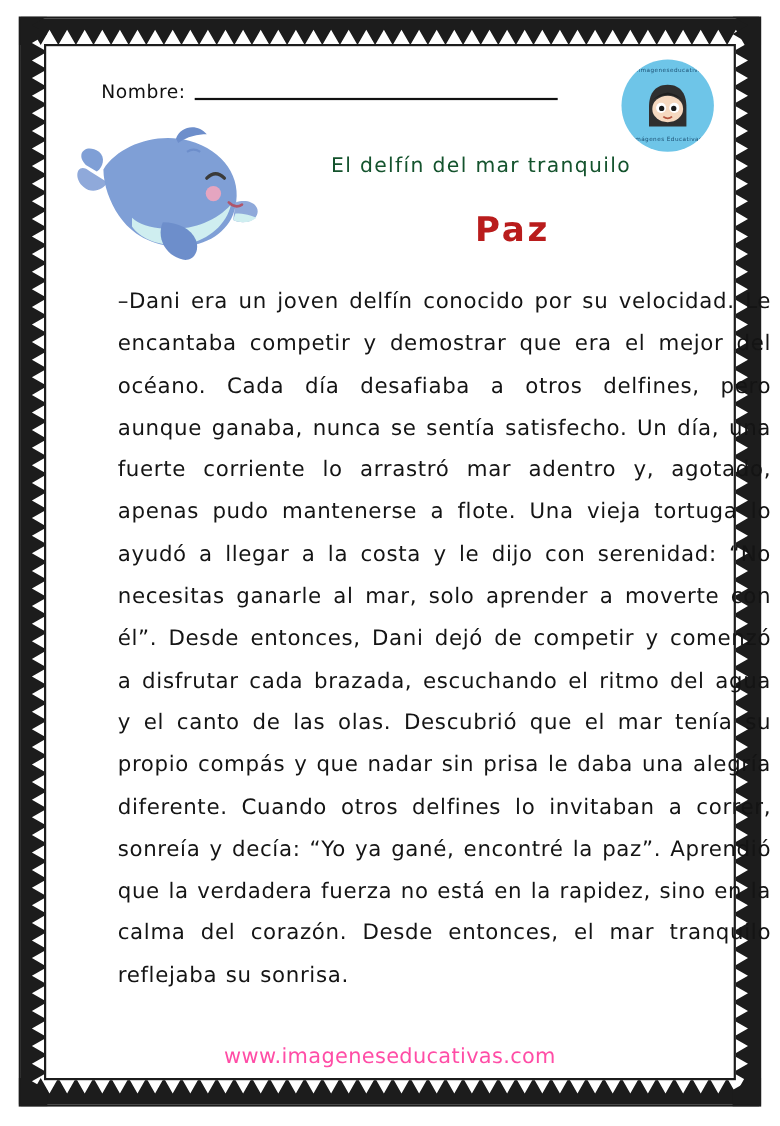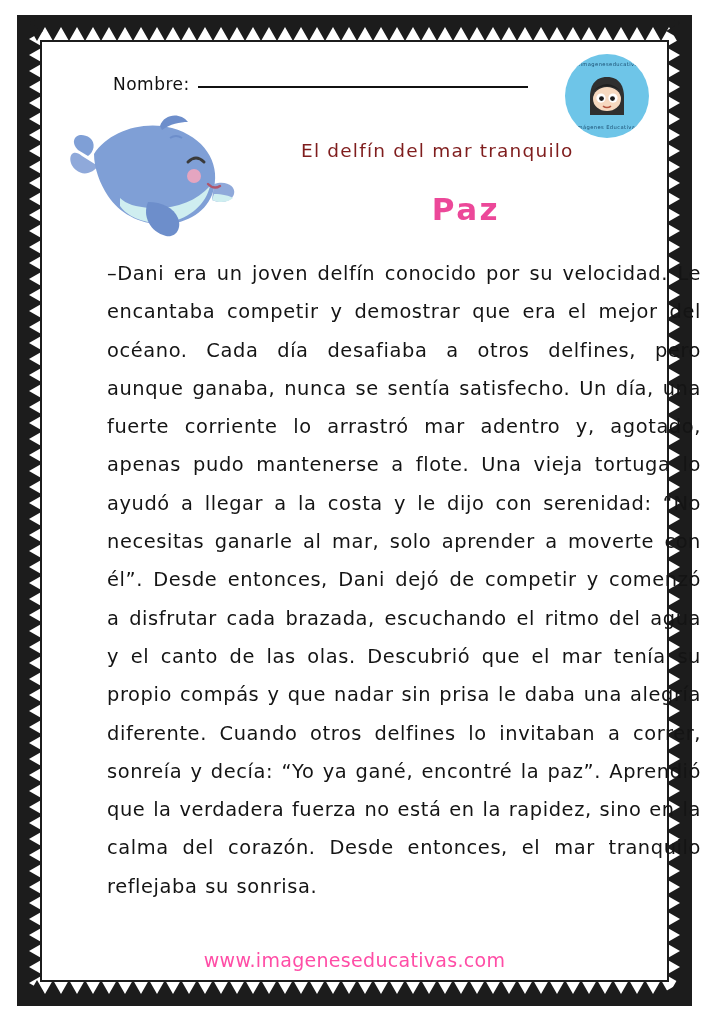--- a/index.html
+++ b/index.html
@@ -54,23 +54,22 @@
     width: 617px;
     height: 930px;
   }
 
   
   .name-row {
     position: absolute;
     left: 46px;
     top: 26px;
     display: flex;
-    align-items: flex-start;
+    align-items: center;
     gap: 8px;
-    margin-left: 21px;
   }
   .name-label {
     font-family: "DejaVu Sans", sans-serif;
     font-size: 17px;
     color: #111111;
     letter-spacing: 0.5px;
   }
   .name-line {
     width: 330px;
     border-bottom: 2px solid #111111;
@@ -122,33 +121,33 @@
   }
 
   
   .subtitle {
     position: absolute;
     left: 255px;
     top: 92px;
     width: 360px;
     text-align: left;
     font-size: 18.5px;
-    color: #7f1d1d;
+    color: #14532d;
     letter-spacing: 1.2px;
     font-family: "DejaVu Sans", sans-serif;
   }
   .title {
     position: absolute;
     left: 255px;
     top: 143px;
     width: 330px;
     text-align: center;
     font-size: 31px;
     font-weight: bold;
-    color: #ec4899;
+    color: #b91c1c;
     letter-spacing: 2.5px;
   }
 
   
   .story {
     position: absolute;
     left: 13px;
     top: 207px;
     width: 594px;
     font-size: 19.4px;

